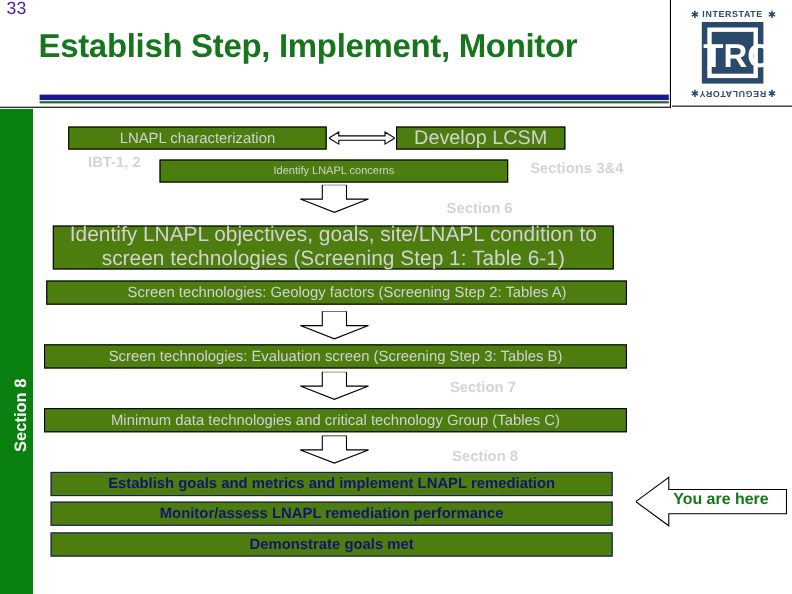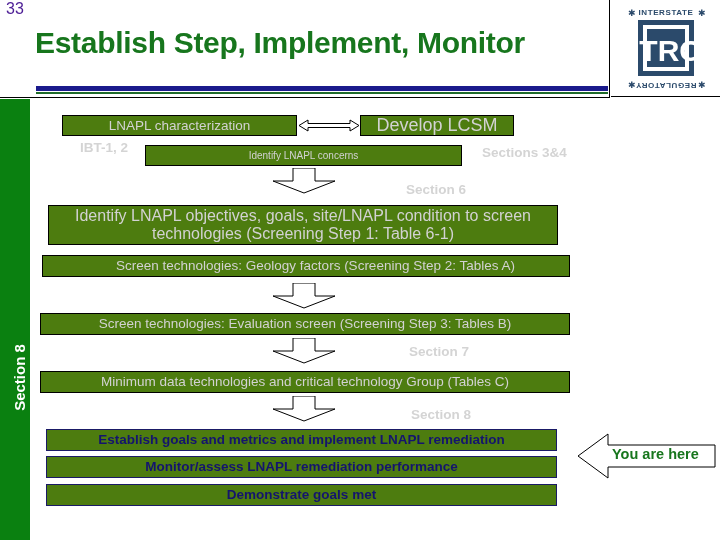--- a/index.html
+++ b/index.html
@@ -110,21 +110,21 @@
   <div class="box dim2" style="left:145px;top:145px;width:317px;height:21px;font-size:10px;">Identify LNAPL concerns</div>
 
   <div class="sectlabel" style="left:482px;top:145px;text-align:right;">Sections 3&amp;4</div>
 
   <svg class="arrow-down" style="left:272px;top:168px;" width="64" height="26" viewBox="0 0 64 26">
     <polygon points="21,0 43,0 43,13 63,13 32,25 1,13 21,13" fill="#ffffff" stroke="#000000" stroke-width="1"></polygon>
   </svg>
 
   <div class="sectlabel" style="left:406px;top:182px;">Section 6</div>
 
-  <div class="box dim2" style="left:48px;top:205px;width:510px;height:40px;font-size:16px;padding:0 6px;">Identify LNAPL objectives, goals, site/LNAPL condition to screen technologies (Screening Step 1: Table 6-1)</div>
+  <div class="box dim2" style="left:48px;top:205px;width:510px;height:40px;font-size:19px;padding:0 6px;">Identify LNAPL objectives, goals, site/LNAPL condition to screen technologies (Screening Step 1: Table 6-1)</div>
 
   <div class="box dim2" style="left:42px;top:255px;width:528px;height:22px;font-size:13.5px;padding-left:19px;">Screen technologies: Geology factors (Screening Step 2: Tables A)</div>
 
   <svg class="arrow-down" style="left:272px;top:283px;" width="64" height="26" viewBox="0 0 64 26">
     <polygon points="21,0 43,0 43,13 63,13 32,25 1,13 21,13" fill="#ffffff" stroke="#000000" stroke-width="1"></polygon>
   </svg>
 
   <div class="box dim2" style="left:40px;top:313px;width:530px;height:22px;font-size:13.5px;">Screen technologies: Evaluation screen (Screening Step 3: Tables B)</div>
 
   <svg class="arrow-down" style="left:272px;top:338px;" width="64" height="26" viewBox="0 0 64 26">

